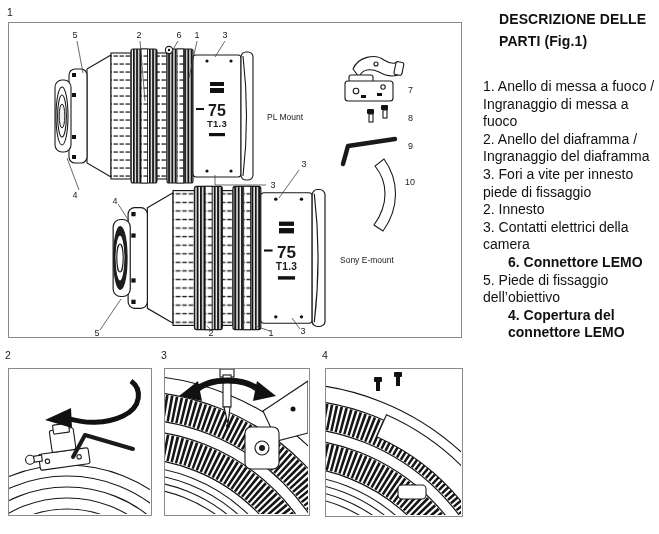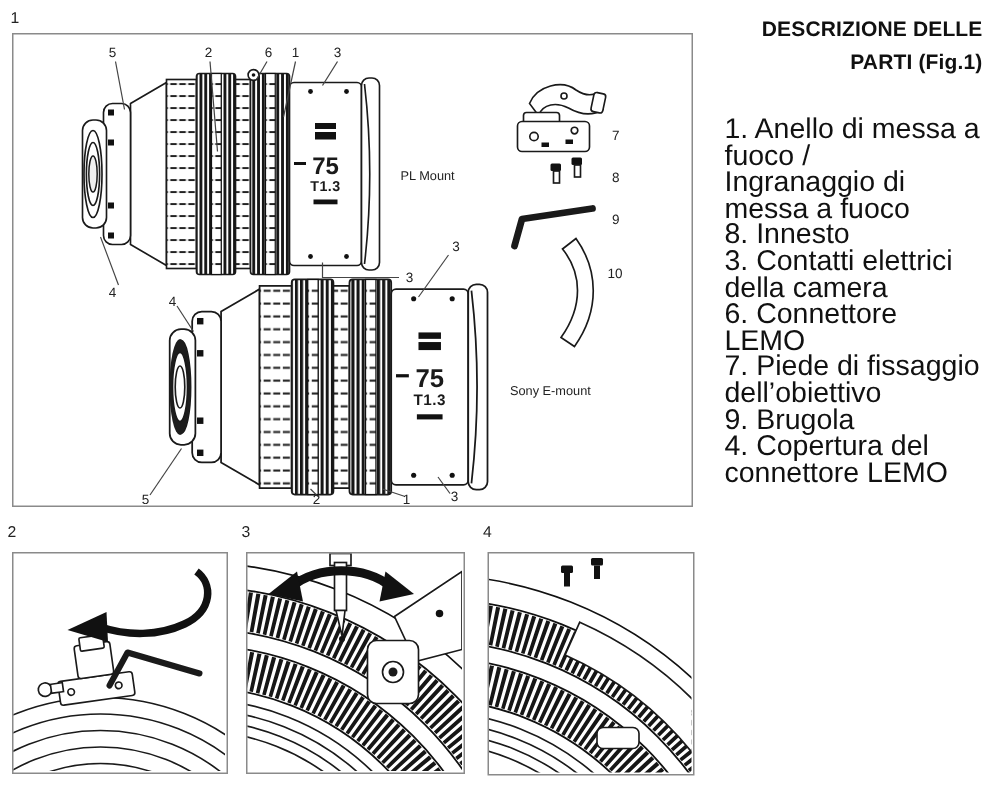--- a/index.html
+++ b/index.html
@@ -7,23 +7,23 @@
           font-family:"Liberation Sans",sans-serif;color:#111;}
   .figbox{position:absolute;border:1.5px solid #8a8a8a;background:#fff;box-sizing:border-box;}
   .figlabel{position:absolute;font-size:10.5px;color:#222;line-height:1;}
   svg{display:block;}
   svg text{font-family:"Liberation Sans",sans-serif;fill:#1a1a1a;}
   .co{font-size:9px;fill:#222;}
   .mountlbl{font-size:8.5px;fill:#222;}
   .badge75{font-size:16px;font-weight:bold;}
   .badget{font-size:9.5px;font-weight:bold;letter-spacing:.3px;}
   .desc{position:absolute;left:483px;top:8px;width:172px;}
-  .desc-title{font-size:14px;font-weight:bold;line-height:22px;margin:0 0 26px 0;letter-spacing:.1px;text-align:right;}
-  .desc-item{font-size:19px;line-height:17.6px;white-space:pre-line;}
-  .desc-item.bold{font-weight:normal;}
+  .desc-title{font-size:14px;font-weight:bold;line-height:22px;margin:0 0 26px 16px;letter-spacing:.1px;}
+  .desc-item{font-size:14px;line-height:17.6px;white-space:pre-line;}
+  .desc-item.bold{font-weight:bold;margin-left:25px;}
   .ln{stroke:#444;stroke-width:.8;fill:none;}
   .ol{stroke:#1a1a1a;stroke-width:1.1;fill:#fff;}
   .olf{stroke:#1a1a1a;stroke-width:1.1;fill:none;}
 </style>
 </head>
 <body>
 
 <div class="canvas">
 
   <div class="figlabel" style="left:7px;top:7px">1</div>
@@ -226,21 +226,23 @@
         <rect x="68" y="3" width="8" height="5" rx="1" fill="#111"></rect>
         <rect x="70" y="8" width="4" height="9" fill="#111"></rect>
       </g>
     </svg>
   </div>
 
   <div class="desc">
     <div class="desc-title">DESCRIZIONE DELLE PARTI (Fig.1)</div>
     <div class="desc-item">1. Anello di messa a fuoco /
 Ingranaggio di messa a fuoco</div>
-    <div class="desc-item">8. Innesto</div>
+    <div class="desc-item">2. Anello del diaframma /
+Ingranaggio del diaframma</div>
+    <div class="desc-item">3. Fori a vite per innesto piede di fissaggio</div>
+    <div class="desc-item">2. Innesto</div>
     <div class="desc-item">3. Contatti elettrici della camera</div>
     <div class="desc-item bold">6. Connettore LEMO</div>
-    <div class="desc-item">7. Piede di fissaggio dell’obiettivo</div>
-    <div class="desc-item">9. Brugola</div>
+    <div class="desc-item">5. Piede di fissaggio dell’obiettivo</div>
     <div class="desc-item bold">4. Copertura del connettore LEMO</div>
   </div>
 
 </div>
 
 </body></html>

